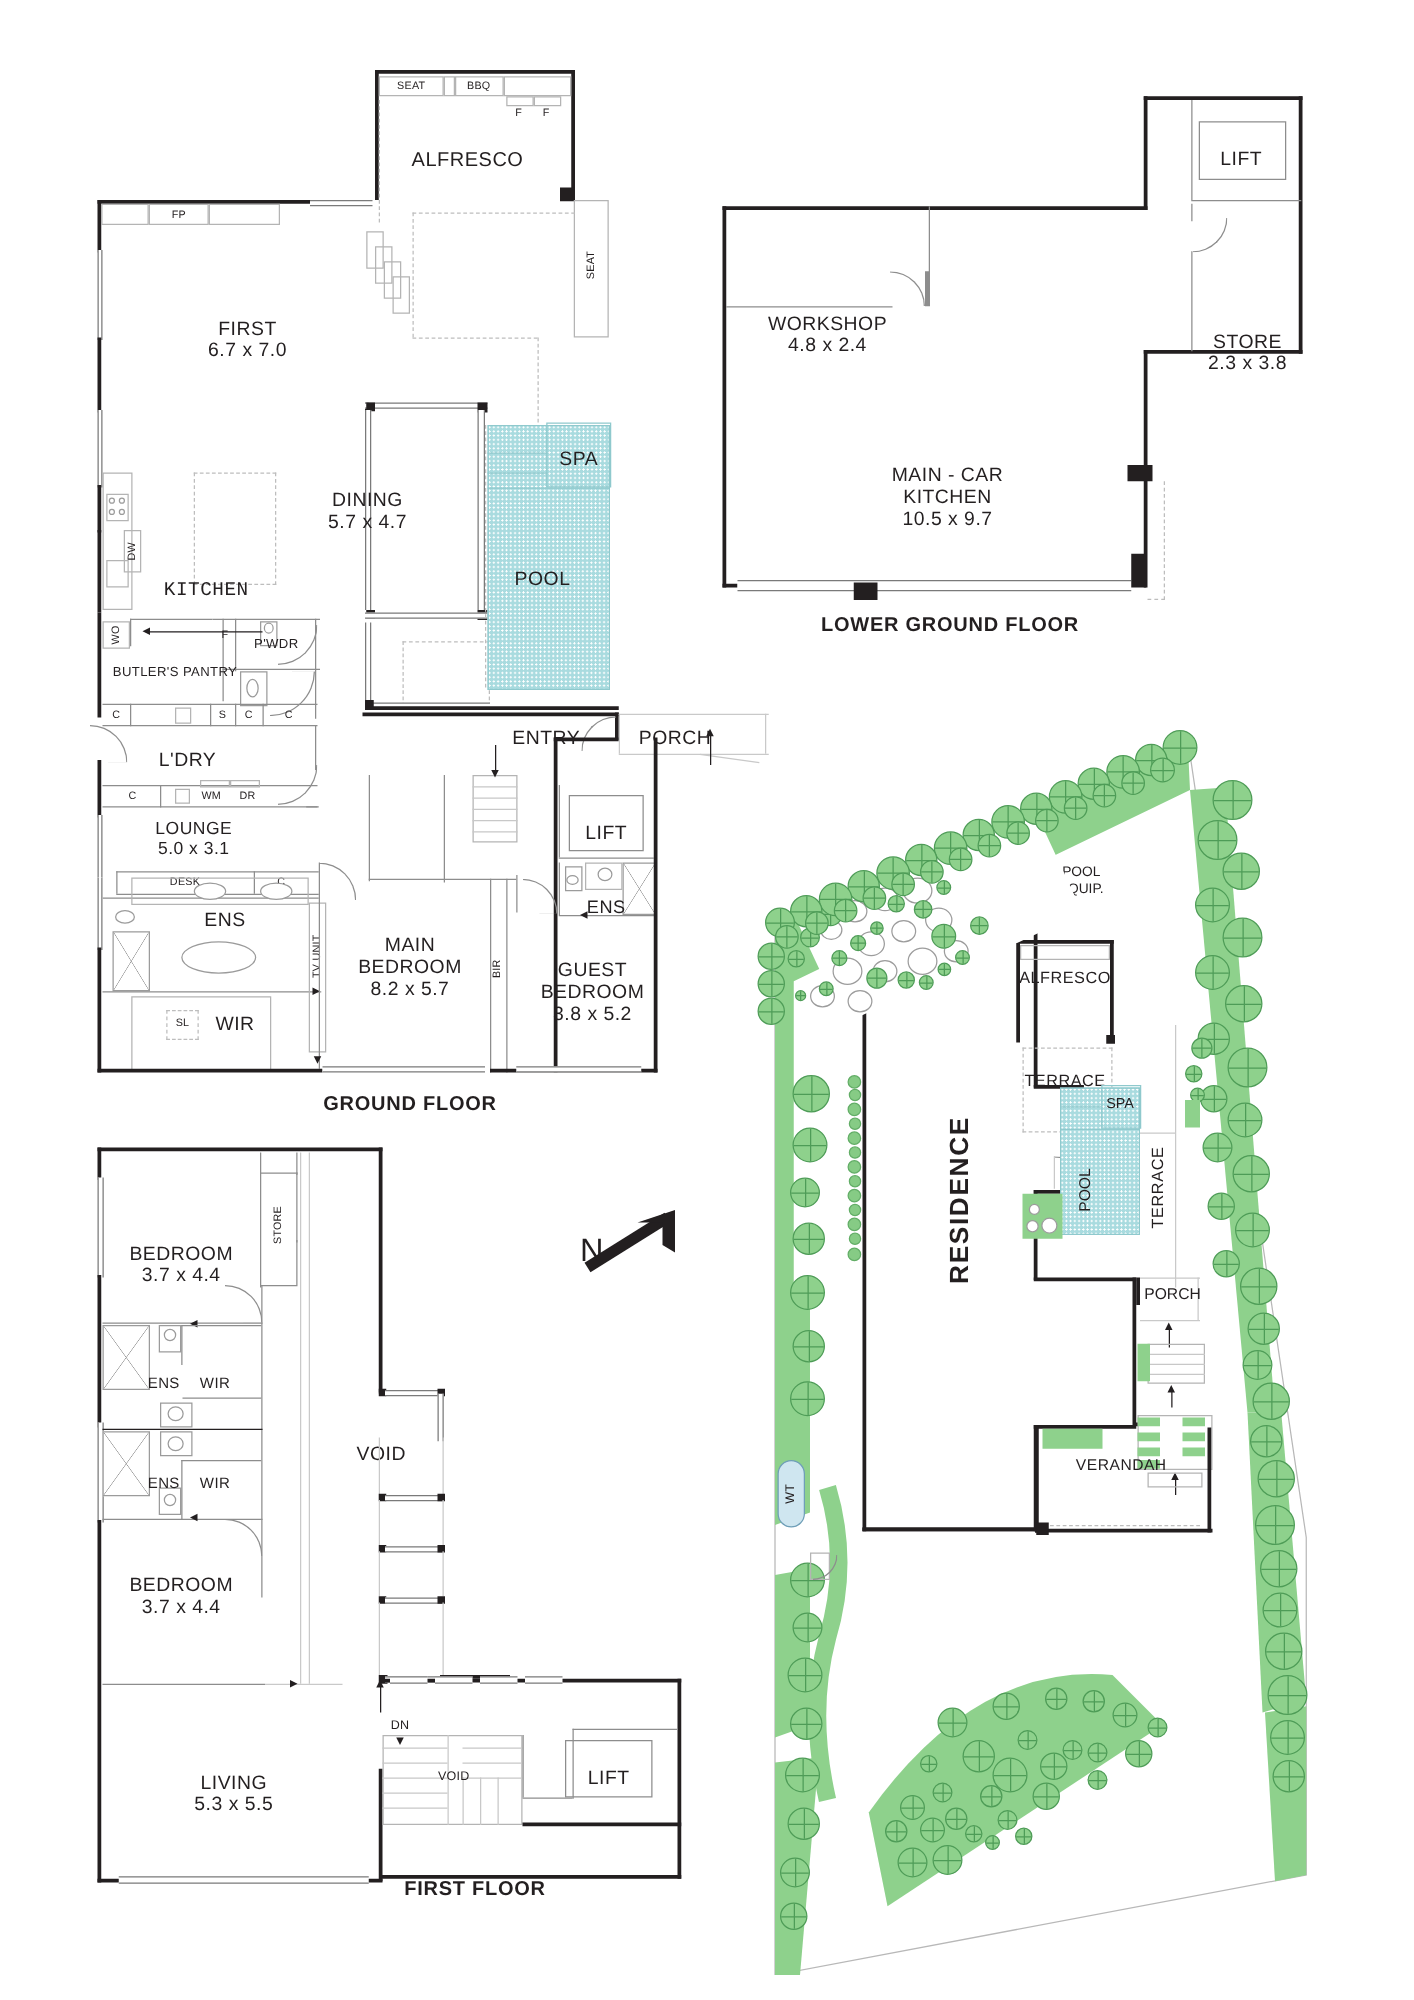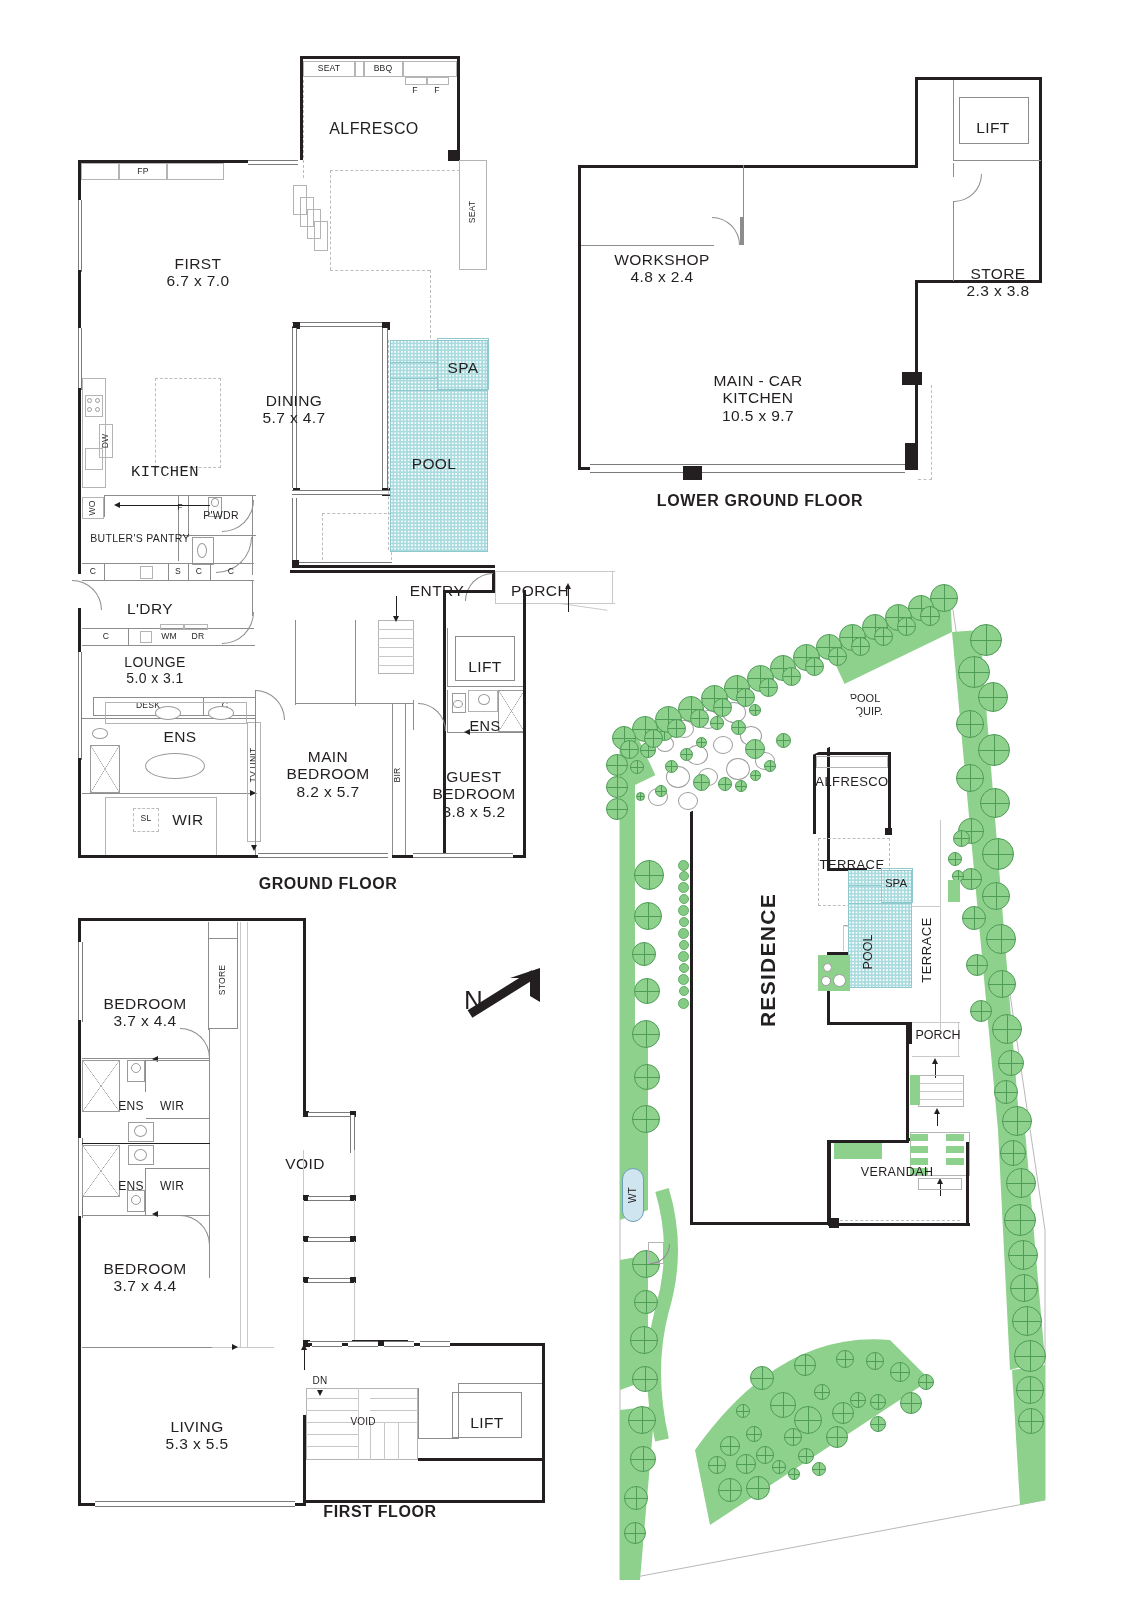--- a/index.html
+++ b/index.html
@@ -426,21 +426,21 @@
   <div class="abs doorTR" style="left:180px;top:315px;width:30px;height:30px;"></div>
 
   <div class="txt rm" style="left:145px;top:360px;transform:translateX(-50%);">
      <span class="d">BEDROOM</span>
      <span class="d">3.7 x 4.4</span>
   </div>
   <div class="abs lt" style="left:82px;top:447px;width:130px;height:1px;"></div>
   <div class="abs vlt" style="left:212px;top:447px;width:62px;height:1px;"></div>
   <div class="marr arrR" style="left:232px;top:444px;"></div>
 
-  <div class="txt rm" style="left:197px;top:518px;transform:translateX(-50%);text-align:center;">
+  <div class="txt rm" style="left:187px;top:518px;transform:translateX(-50%);text-align:center;">
      <span class="d">LIVING</span>
      <span class="d">5.3 x 5.5</span>
   </div>
 
   <div class="abs vlt" style="left:240px;top:22px;width:1px;height:425px;"></div>
   <div class="abs vlt" style="left:247px;top:22px;width:1px;height:425px;"></div>
 
   <div class="txt rm" style="left:305px;top:255px;transform:translateX(-50%);font-size:15.5px;">VOID</div>
 
   <div class="abs lt" style="left:303px;top:214px;width:1px;height:1px;"></div>

